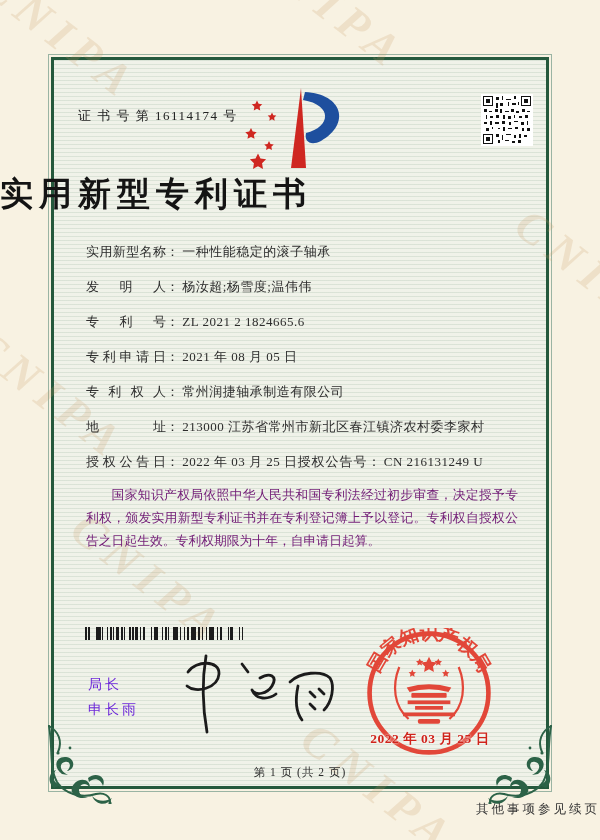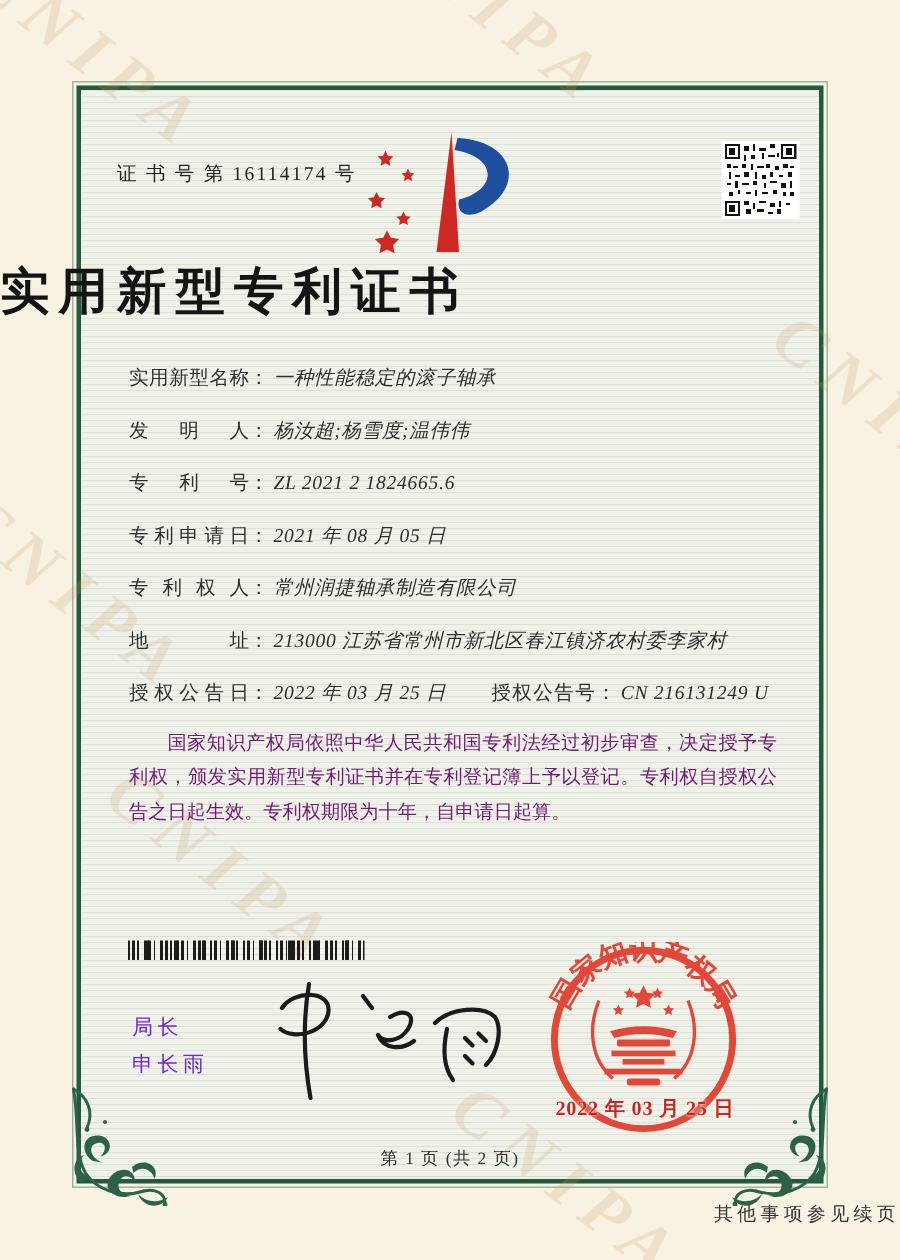--- a/index.html
+++ b/index.html
@@ -42,22 +42,22 @@
     position:absolute; z-index:4; left:0; top:172px; width:100%;
     font-size:33px; font-weight:bold; letter-spacing:6px; color:#141414;
   }
   
   .field-row { position:absolute; z-index:4; left:86px; width:440px; font-size:13px; color:#2d2d2d; white-space:nowrap; }
   .flabel {
     display:inline-block; width:80px; vertical-align:bottom;
     text-align:justify; text-align-last:justify; text-justify:inter-character;
   }
   .fcolon { display:inline-block; }
-  .fvalue { letter-spacing:0.5px;font-style:italic; }
-  .grant2 { margin-left:30px; }
+  .fvalue { letter-spacing:0.5px; }
+  .grant2 { }
   .grant2 .flabel { width:auto; text-align-last:auto; letter-spacing:1px; }
   
   .paras { position:absolute; z-index:4; left:86px; top:484px; width:432px; }
   .paras p {
     margin:0; text-indent:2em; font-size:12.8px; line-height:23px;
     text-align:justify; color:#701a75;
   }
   
   .barcode {
     position:absolute; z-index:4; left:85px; top:627px; width:158px; height:13px;

